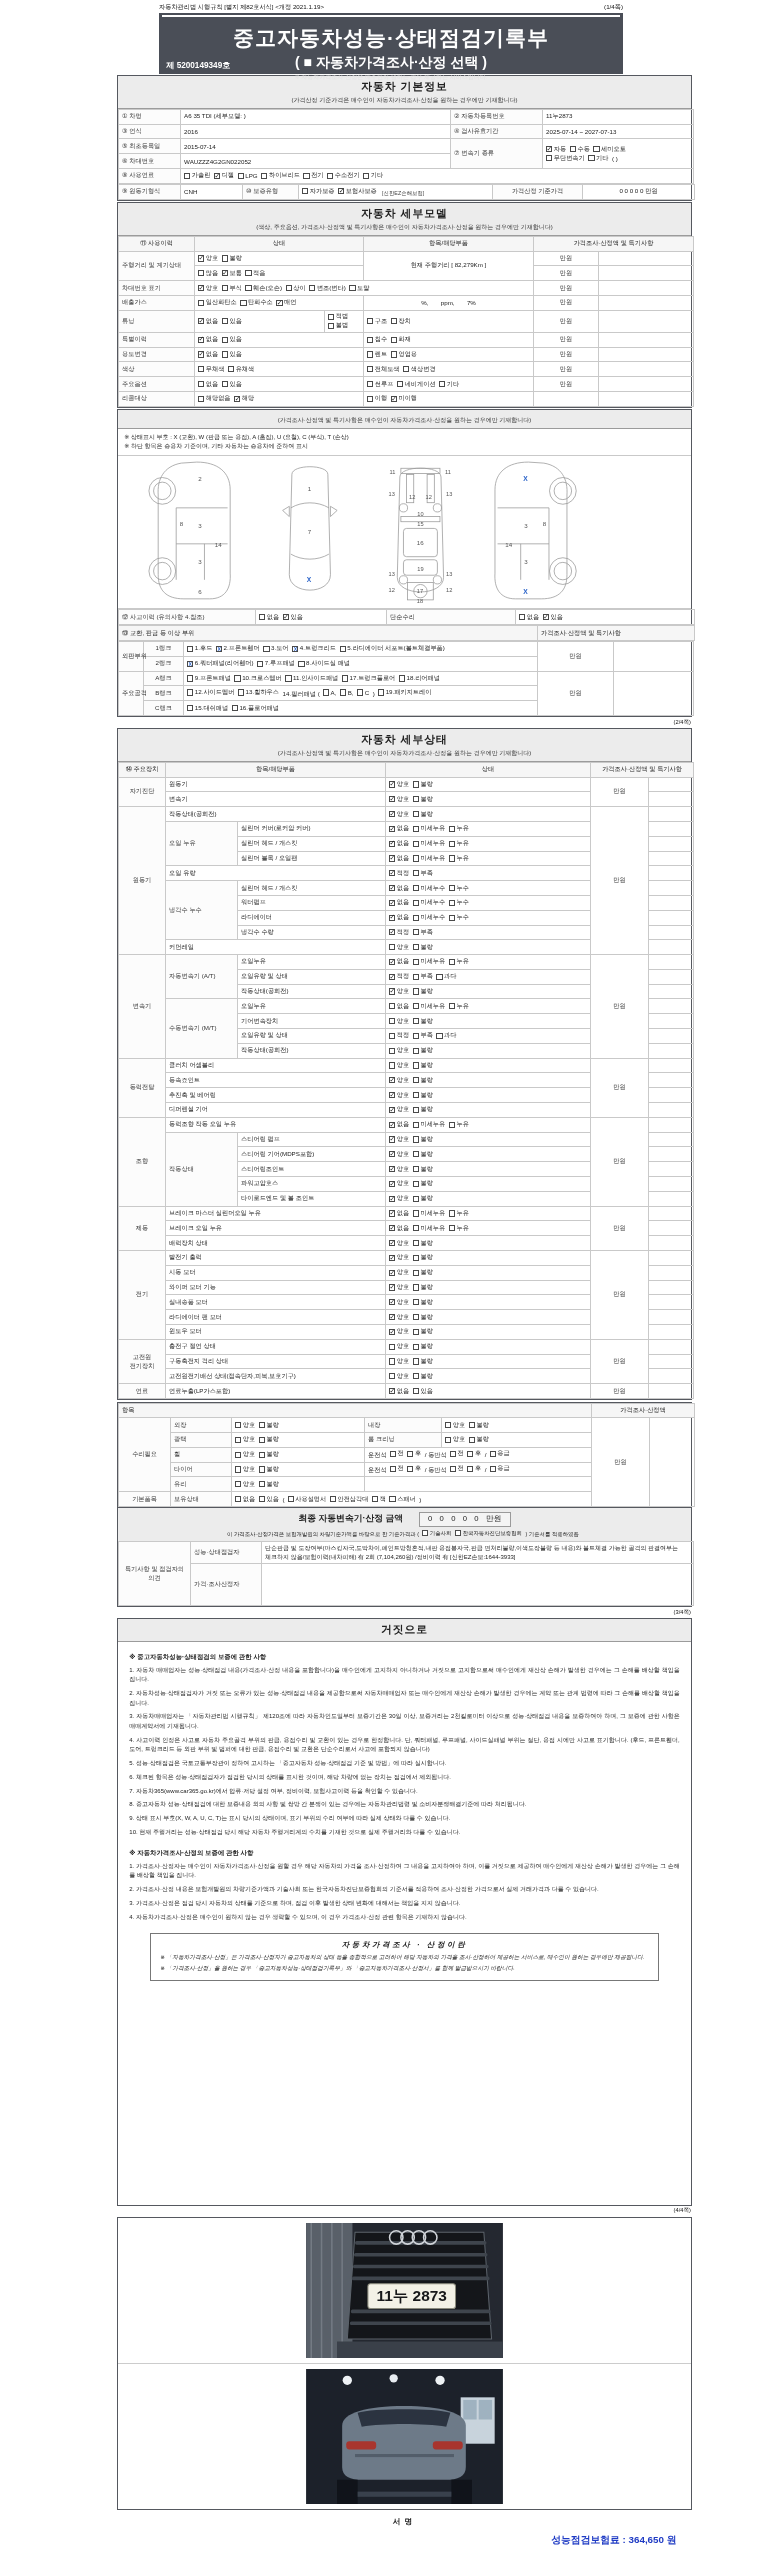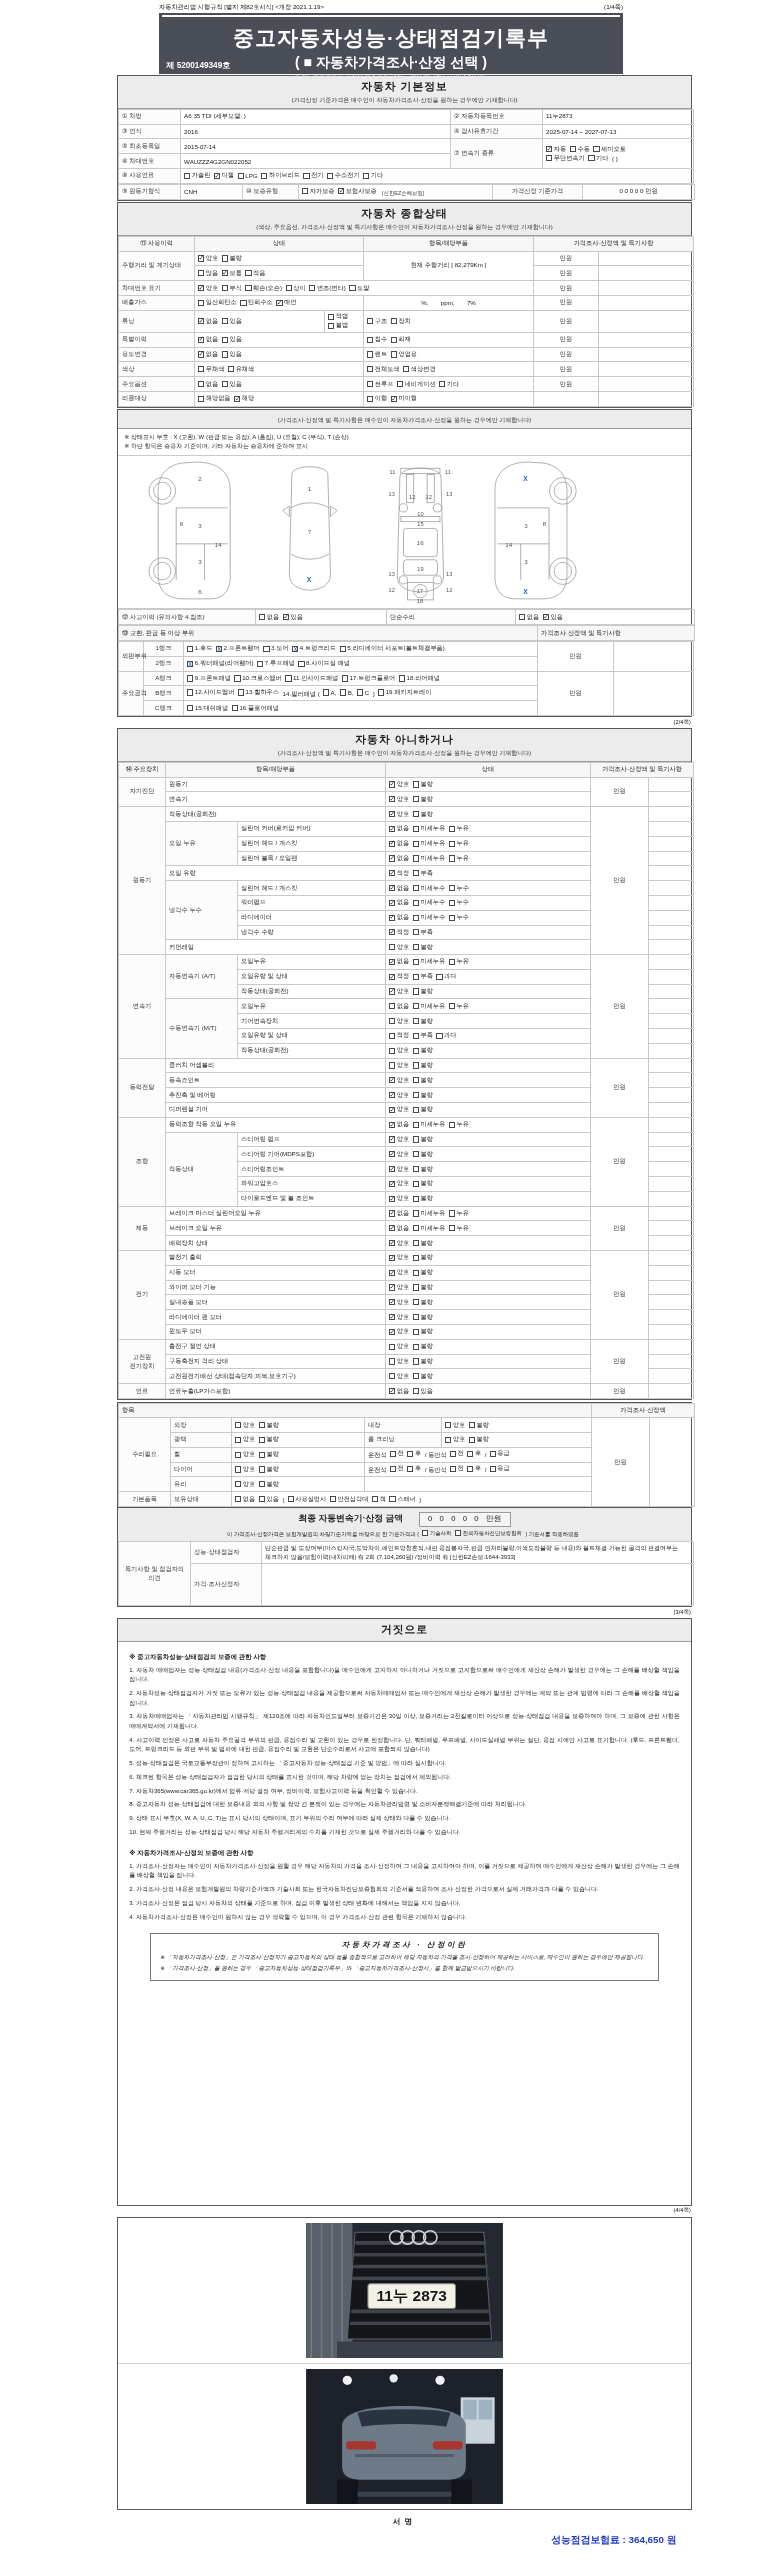--- a/index.html
+++ b/index.html
@@ -190,21 +190,21 @@
           <span>0 0 0 0 0</span>
           <span>만원</span>
         </td>
       </tr>
     </tbody>
       </table>
   </div>
 
   <div class="sec">
     <div class="sec-title">
-      <div class="t">자동차 종합상태</div>
+      <div class="t">자동차 세부모델</div>
       <div class="n">(색상, 주요옵션, 가격조사·산정액 및 특기사항은 매수인이 자동차가격조사·산정을 원하는 경우에만 기재합니다)</div>
     </div>
     <table>
       <colgroup>
           <col style="width:76px">
           <col style="width:130px">
           <col style="width:39px">
           <col style="width:170px">
           <col style="width:65px">
           <col style="width:95px">
@@ -632,21 +632,21 @@
                 <span>16.플로어패널</span>
               </span></td>
       </tr>
     </tbody>
       </table>
   </div>
   <div class="pgmark">(2/4쪽)</div>
 
   <div class="sec">
     <div class="sec-title">
-      <div class="t">자동차 아니하거나</div>
+      <div class="t">자동차 세부상태</div>
       <div class="n">(가격조사·산정액 및 특기사항은 매수인이 자동차가격조사·산정을 원하는 경우에만 기재합니다)</div>
     </div>
     <table>
       <colgroup>
           <col style="width:47px">
           <col style="width:72px">
           <col style="width:148px">
           <col style="width:205px">
           <col style="width:58px">
           <col style="width:45px">

